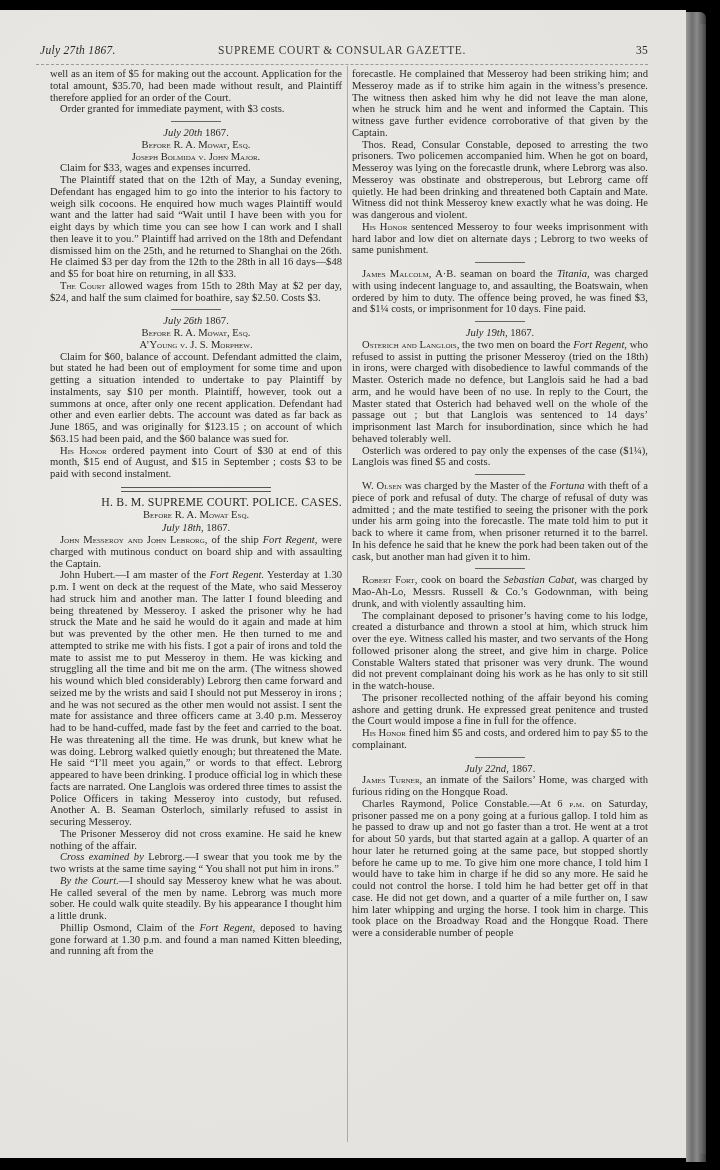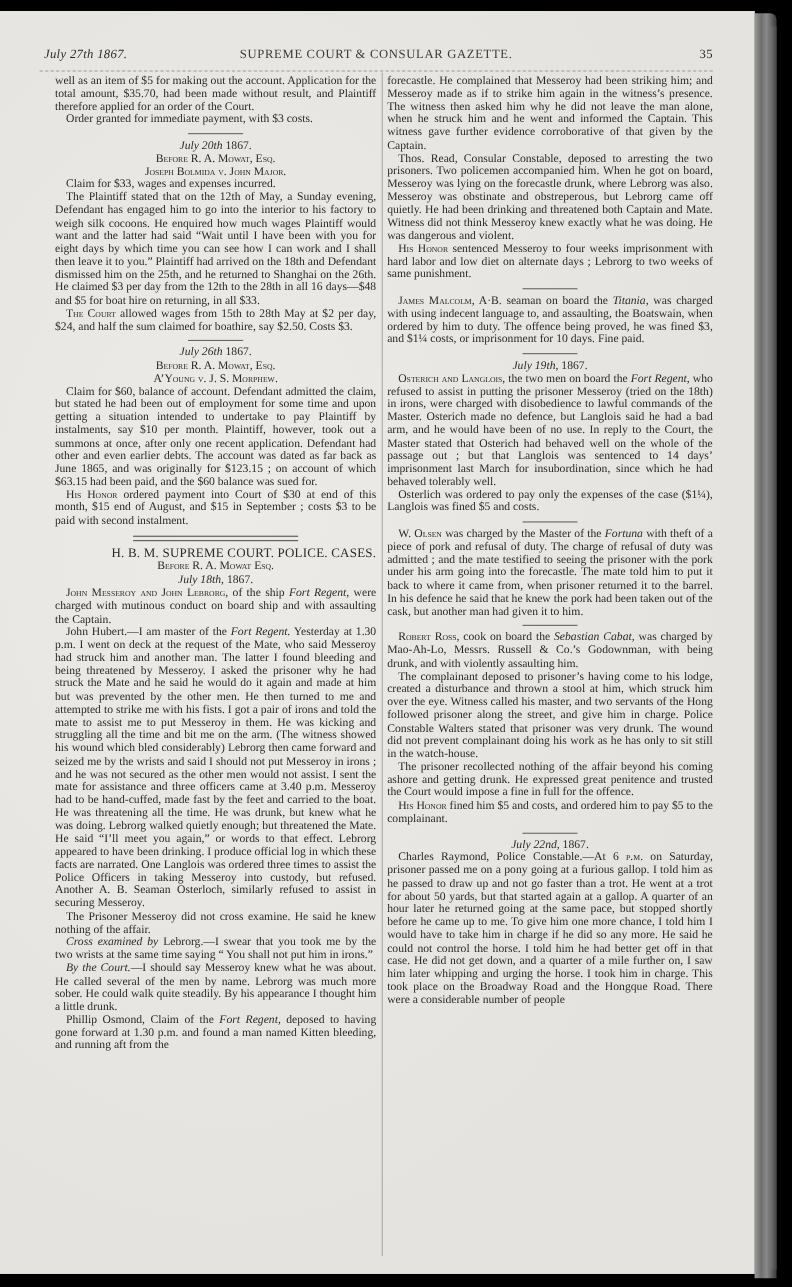--- a/index.html
+++ b/index.html
@@ -116,24 +116,25 @@
     <div class="sep-short"></div>
 
     <div class="dateline"><span>July 19th</span><span class="yr">, 1867.</span></div>
     <p><span class="sc">Osterich and Langlois</span><span>, the two men on board the </span><span class="it">Fort Regent</span><span>, who refused to assist in putting the prisoner Messeroy (tried on the 18th) in irons, were charged with disobedience to lawful commands of the Master. Osterich made no defence, but Langlois said he had a bad arm, and he would have been of no use. In reply to the Court, the Master stated that Osterich had behaved well on the whole of the passage out ; but that Langlois was sentenced to 14 days’ imprisonment last March for insubordination, since which he had behaved tolerably well.</span></p>
     <p>Osterlich was ordered to pay only the expenses of the case ($1¼), Langlois was fined $5 and costs.</p>
     <div class="sep-short"></div>
 
     <p><span class="sc">W. Olsen</span><span> was charged by the Master of the </span><span class="it">Fortuna</span><span> with theft of a piece of pork and refusal of duty. The charge of refusal of duty was admitted ; and the mate testified to seeing the prisoner with the pork under his arm going into the forecastle. The mate told him to put it back to where it came from, when prisoner returned it to the barrel. In his defence he said that he knew the pork had been taken out of the cask, but another man had given it to him.</span></p>
     <div class="sep-short"></div>
 
-    <p><span class="sc">Robert Ross</span><span>, cook on board the </span><span class="it">Sebastian Cabat,</span><span> was charged by Mao-Ah-Lo, Messrs. Russell &amp; Co.’s Godownman, with being drunk, and with violently assaulting him.</span></p>
+    <p><span class="sc">Robert Fort</span><span>, cook on board the </span><span class="it">Sebastian Cabat,</span><span> was charged by Mao-Ah-Lo, Messrs. Russell &amp; Co.’s Godownman, with being drunk, and with violently assaulting him.</span></p>
     <p>The complainant deposed to prisoner’s having come to his lodge, created a disturbance and thrown a stool at him, which struck him over the eye. Witness called his master, and two servants of the Hong followed prisoner along the street, and give him in charge. Police Constable Walters stated that prisoner was very drunk. The wound did not prevent complainant doing his work as he has only to sit still in the watch-house.</p>
     <p>The prisoner recollected nothing of the affair beyond his coming ashore and getting drunk. He expressed great penitence and trusted the Court would impose a fine in full for the offence.</p>
     <p><span class="sc">His Honor</span><span> fined him $5 and costs, and ordered him to pay $5 to the complainant.</span></p>
     <div class="sep-short"></div>
 
     <div class="dateline"><span>July 22nd</span><span class="yr">, 1867.</span></div>
+    <p><span class="sc">James Turner</span><span>, an inmate of the Sailors’ Home, was charged with furious riding on the Hongque Road.</span></p>
     <p><span>Charles Raymond, Police Constable.—At 6 </span><span class="sc">p.m.</span><span> on Saturday, prisoner passed me on a pony going at a furious gallop. I told him as he passed to draw up and not go faster than a trot. He went at a trot for about 50 yards, but that started again at a gallop. A quarter of an hour later he returned going at the same pace, but stopped shortly before he came up to me. To give him one more chance, I told him I would have to take him in charge if he did so any more. He said he could not control the horse. I told him he had better get off in that case. He did not get down, and a quarter of a mile further on, I saw him later whipping and urging the horse. I took him in charge. This took place on the Broadway Road and the Hongque Road. There were a considerable number of people</span></p>
   </div>
 </div>
 <div class="page-edge"></div>
 <div class="page-edge2"></div>
 
 </body></html>

